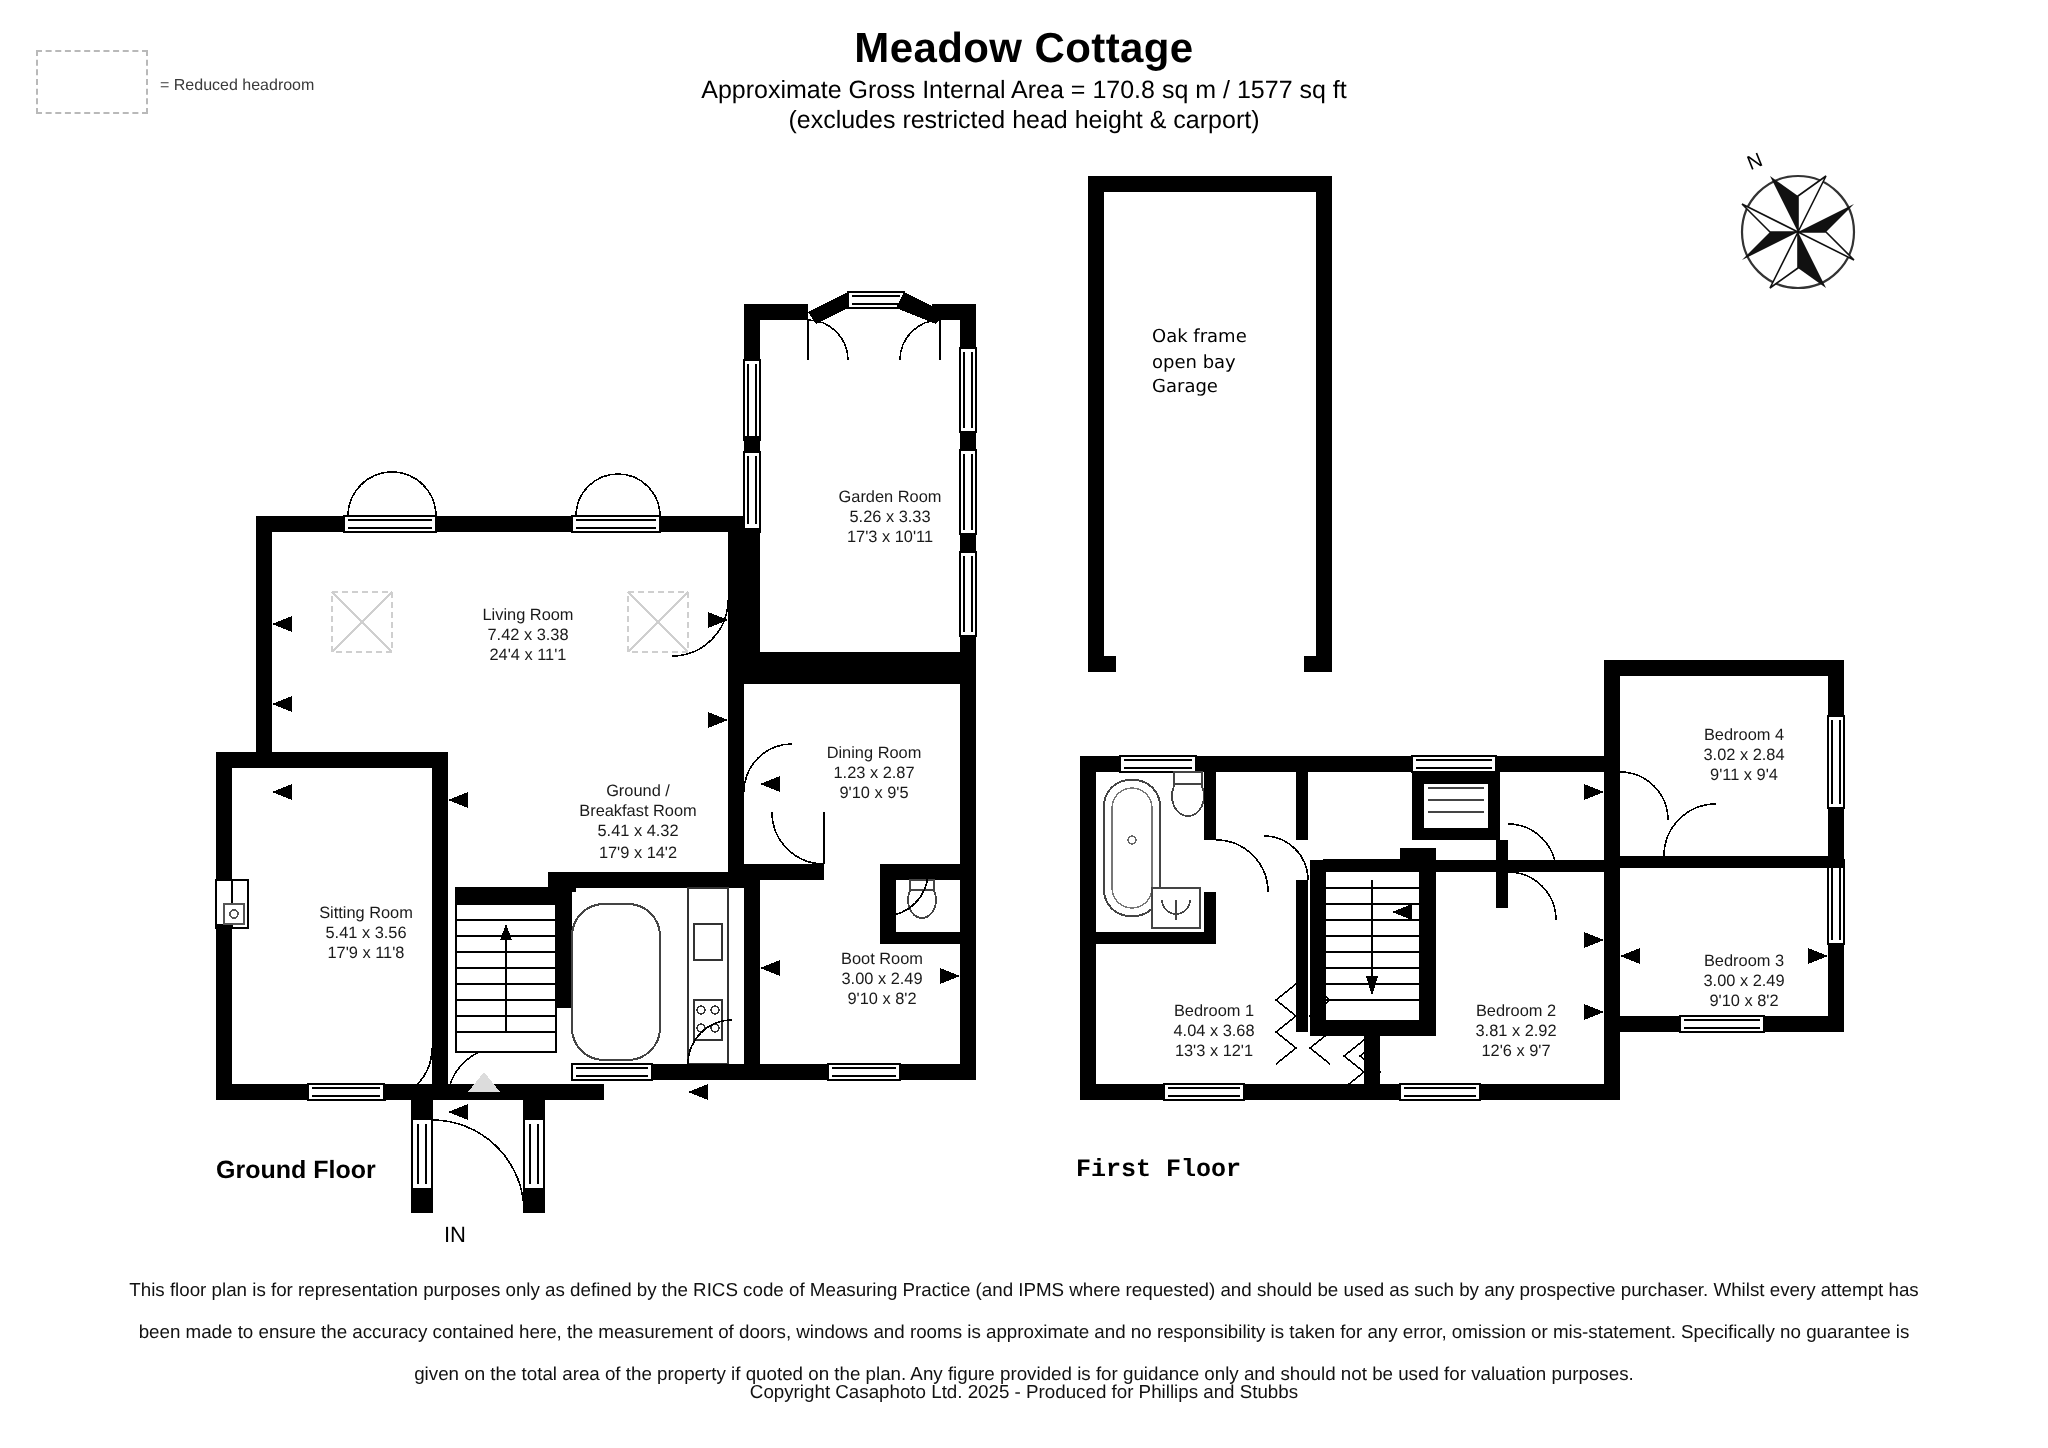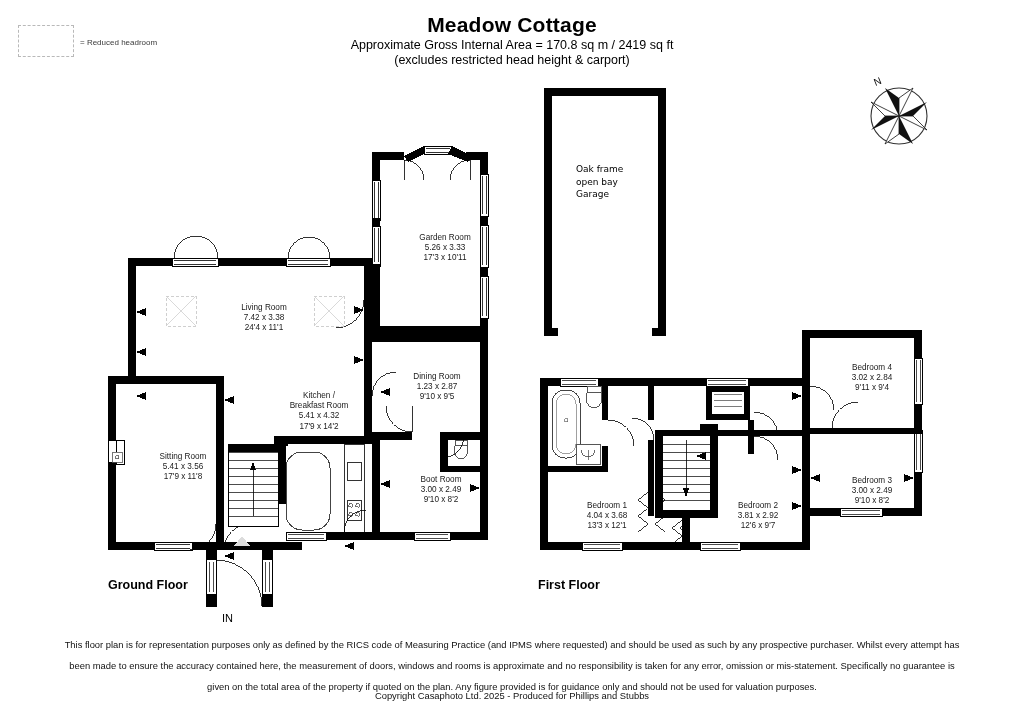--- a/index.html
+++ b/index.html
@@ -13,21 +13,21 @@
   #sub1{left:0;top:38px;width:1024px;text-align:center;font-size:12.5px;}
   #sub2{left:0;top:53px;width:1024px;text-align:center;font-size:12.5px;}
 
   
   #legend-box{left:18px;top:25px;width:54px;height:30px;border:1px dashed #b9b9b9;background:#fff;}
   #legend-text{left:80px;top:38px;font-size:8px;color:#3a3a3a;white-space:nowrap;}
 
   
   .floorcap{font-size:12.5px;font-weight:bold;}
   #cap-ground{left:108px;top:578px;}
-  #cap-first{left:538px;top:578px;}
+  #cap-first{left:538px;top:578px;font-family:Liberation Mono, monospace;}
   #in-label{left:222px;top:612px;font-size:11px;font-weight:normal;}
 
   
   #footer{left:62px;top:634px;width:900px;text-align:center;font-size:9.4px;line-height:21px;color:#111;}
   #copyright{left:62px;top:690px;width:900px;text-align:center;font-size:9.4px;color:#111;}
 
   
   .rlabel{text-align:center;font-size:8.2px;line-height:10.2px;color:#1a1a1a;white-space:nowrap;}
   .rlabel .nm{display:block;}
   .rlabel .m{display:block;}
@@ -37,50 +37,50 @@
 
   .stairword{font-size:7.5px;color:#222;}
 
   
   #plan{left:0;top:0;width:1024px;height:724px;}
 </style>
 </head>
 <body>
 
 <div class="abs" id="title">Meadow Cottage</div>
-<div class="abs" id="sub1">Approximate Gross Internal Area = 170.8 sq m / 2419 sq ft</div>
+<div class="abs" id="sub1">Approximate Gross Internal Area = 170.8 sq m / 1577 sq ft</div>
 <div class="abs" id="sub2">(excludes restricted head height &amp; carport)</div>
 
 <div class="abs" id="legend-box"></div>
 <div class="abs" id="legend-text">= Reduced headroom</div>
 
 <div class="abs floorcap" id="cap-ground">Ground Floor</div>
 <div class="abs floorcap" id="cap-first">First Floor</div>
 <div class="abs" id="in-label">IN</div>
 
 <div class="abs garage-label" style="left:576px;top:163px;">
   <span>Oak frame</span><br>
   <span>open bay</span><br>
   <span>Garage</span>
 </div>
 
-<div class="abs rlabel" style="left:378px;top:233px;width:134px;">
+<div class="abs rlabel" style="left:378px;top:244px;width:134px;">
   <span class="nm">Garden Room</span>
   <span class="m">5.26 x 3.33</span>
   <span class="f">17'3 x 10'11</span>
 </div>
 
 <div class="abs rlabel" style="left:197px;top:303px;width:134px;">
   <span class="nm">Living Room</span>
   <span class="m">7.42 x 3.38</span>
   <span class="f">24'4 x 11'1</span>
 </div>
 
 <div class="abs rlabel" style="left:252px;top:391px;width:134px;">
-  <span class="nm">Kitchen /</span>
+  <span class="nm">Ground /</span>
   <span class="nm">Breakfast Room</span>
   <span class="m">5.41 x 4.32</span>
   <span class="f">17'9 x 14'2</span>
 </div>
 
 <div class="abs rlabel" style="left:374px;top:372px;width:126px;">
   <span class="nm">Dining Room</span>
   <span class="m">1.23 x 2.87</span>
   <span class="f">9'10 x 9'5</span>
 </div>

